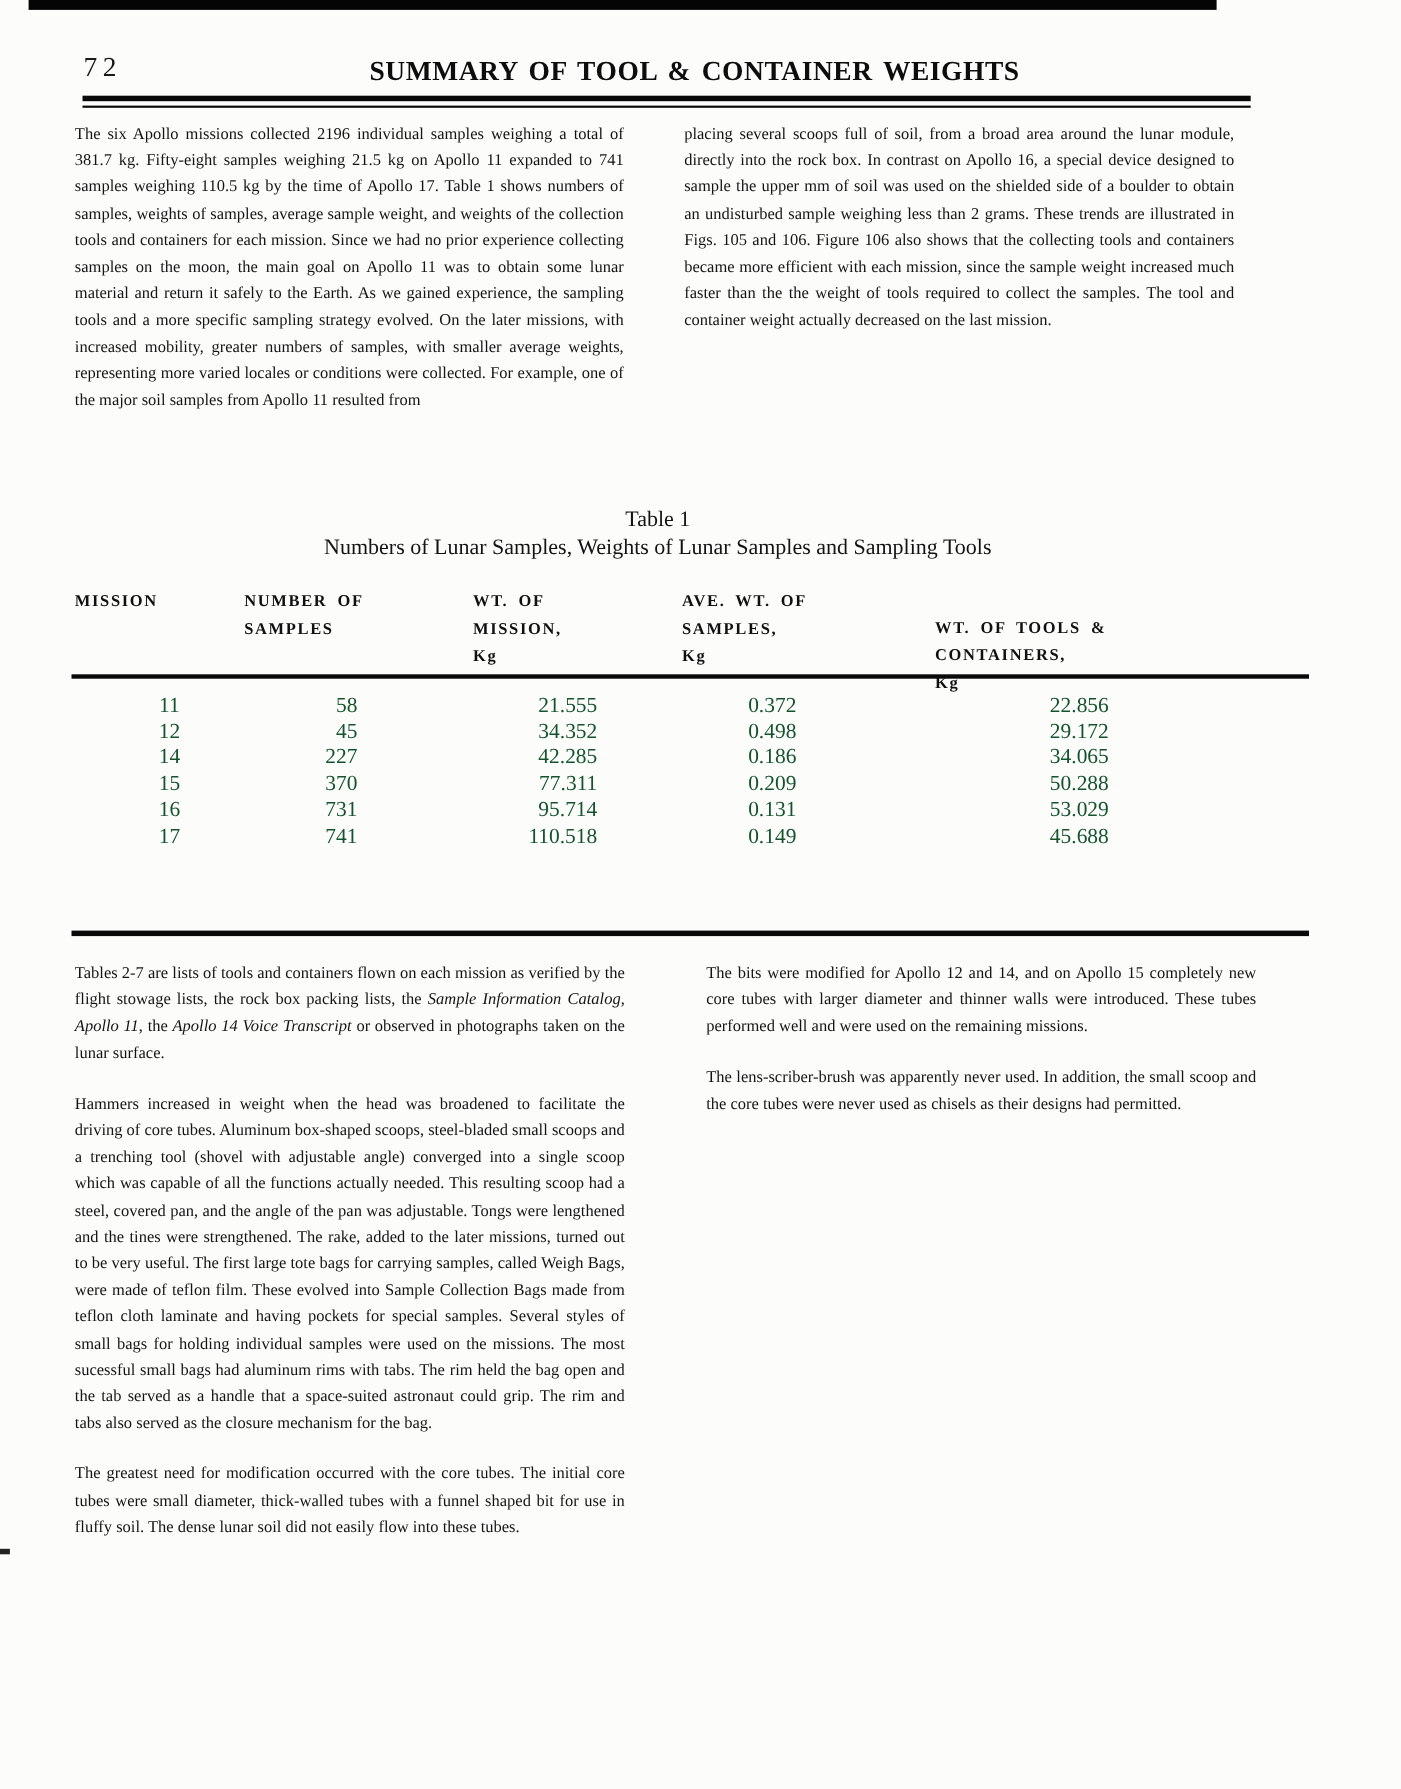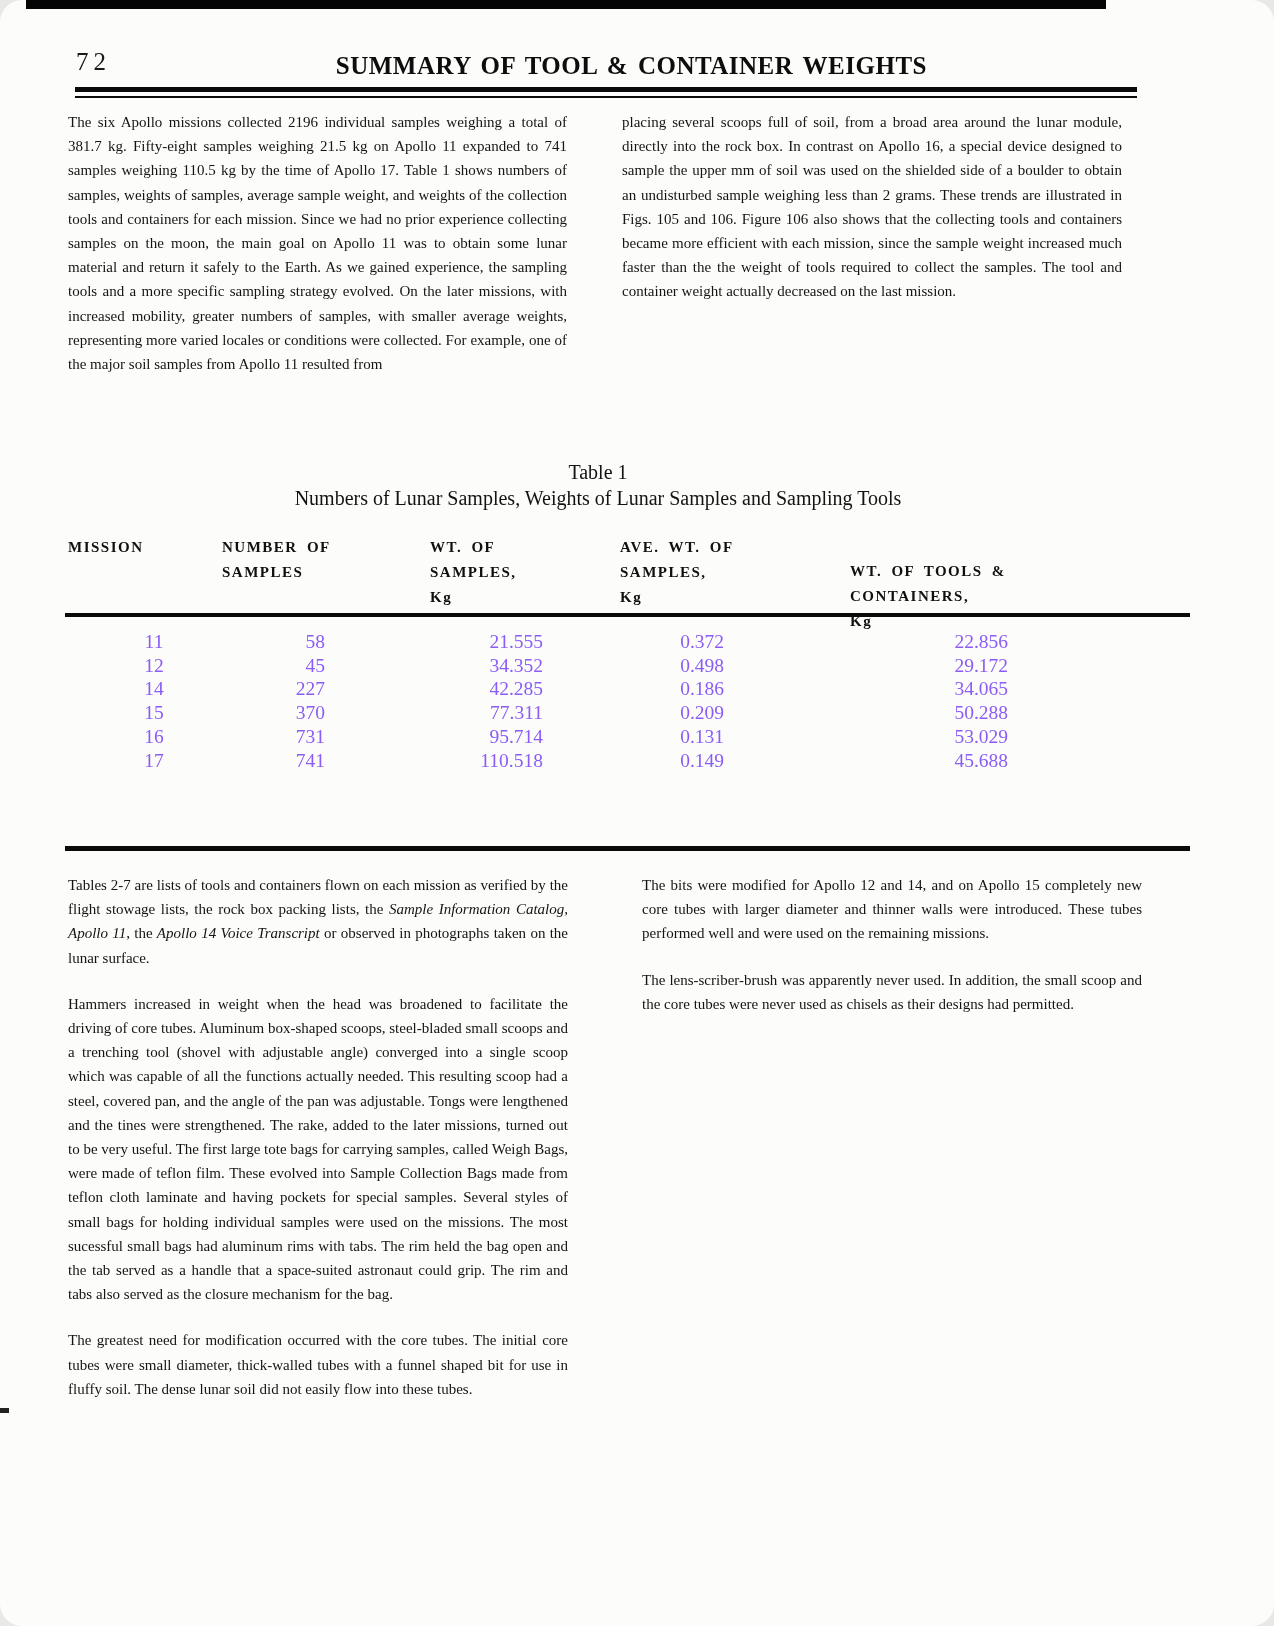--- a/index.html
+++ b/index.html
@@ -5,21 +5,20 @@
   html, body { margin: 0; padding: 0; background: #e8e8e6; }
   .page {
     position: relative;
     width: 1274px;
     height: 1626px;
     background: #fcfcfa;
     color: #151515;
     font-family: "Liberation Serif", "DejaVu Serif", serif;
     overflow: hidden;
     margin: 0 auto;
-    border-radius: 22px;
   }
   .abs { position: absolute; }
 
   
   .top-bar { left: 26px; top: 0; width: 1080px; height: 9px; background: #050505; }
   .margin-tick { left: 0; top: 1408px; width: 9px; height: 5px; background: #222; }
 
   
   .page-num {
     left: 76px; top: 48px;
@@ -55,21 +54,21 @@
     letter-spacing: 1.5px; word-spacing: 4px;
     white-space: pre-line; color: #101010;
   }
   .h-mission { left: 68px; }
   .h-number  { left: 222px; }
   .h-wt      { left: 430px; }
   .h-ave     { left: 620px; }
   .h-tools   { left: 850px; margin-top: 24px; }
   .tbl-head-rule   { left: 65px; top: 613px; width: 1125px; height: 4px; background: #0a0a0a; }
   .tbl-bottom-rule { left: 65px; top: 846px; width: 1125px; height: 5px; background: #0a0a0a; }
-  .tbl-col { top: 630px; font-size: 19.5px; line-height: 23.7px; color: #8b5cf6; }
+  .tbl-col { top: 630px; font-size: 19.5px; line-height: 23.7px; color: #14532d; }
   .c-mission { left: 128px; width: 52px;  text-align: center; }
   .c-number  { left: 228px; width: 97px;  text-align: right; }
   .c-wt      { left: 418px; width: 125px; text-align: right; }
   .c-ave     { left: 618px; width: 106px; text-align: right; }
   .c-tools   { left: 858px; width: 150px; text-align: right; }
 
   
   .bottom-left  { left: 68px;  top: 873px; width: 500px; }
   .bottom-right { left: 642px; top: 873px; width: 500px; }
   .para { margin: 0 0 22px 0; }
@@ -90,21 +89,21 @@
   <div class="abs coltext intro-right">placing several scoops full of soil, from a broad area around the lunar module, directly into the rock box. In contrast on Apollo 16, a special device designed to sample the upper mm of soil was used on the shielded side of a boulder to obtain an undisturbed sample weighing less than 2 grams. These trends are illustrated in Figs. 105 and 106.  Figure 106 also shows that the collecting tools and containers became more efficient with each mission, since the sample weight increased much faster than the the weight of tools required to collect the samples. The tool and container weight actually decreased on the last mission.</div>
 
   <div>
     <div class="abs tbl-caption cap1">Table 1</div>
     <div class="abs tbl-caption cap2">Numbers of Lunar Samples, Weights of Lunar Samples and Sampling Tools</div>
 
     <div class="abs tbl-head h-mission">MISSION</div>
     <div class="abs tbl-head h-number">NUMBER OF
 SAMPLES</div>
     <div class="abs tbl-head h-wt">WT. OF
-SAMPLES,
+MISSION,
 Kg</div>
     <div class="abs tbl-head h-ave">AVE. WT. OF
 SAMPLES,
 Kg</div>
     <div class="abs tbl-head h-tools">WT. OF TOOLS &amp;
 CONTAINERS,
 Kg</div>
 
     <div class="abs tbl-head-rule"></div>
 

